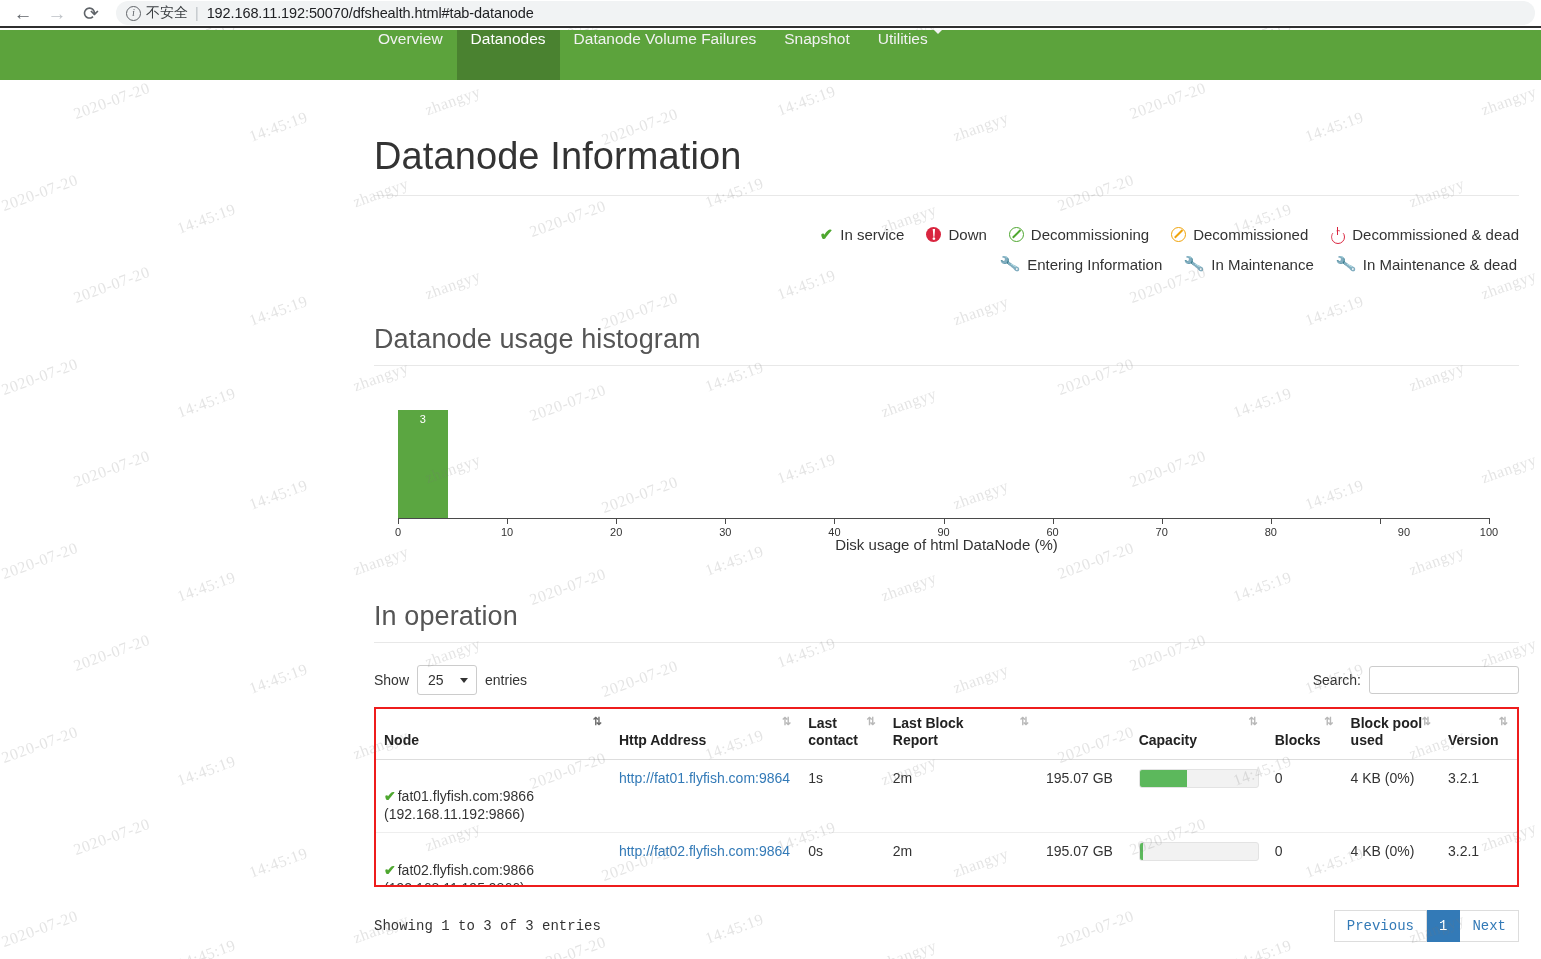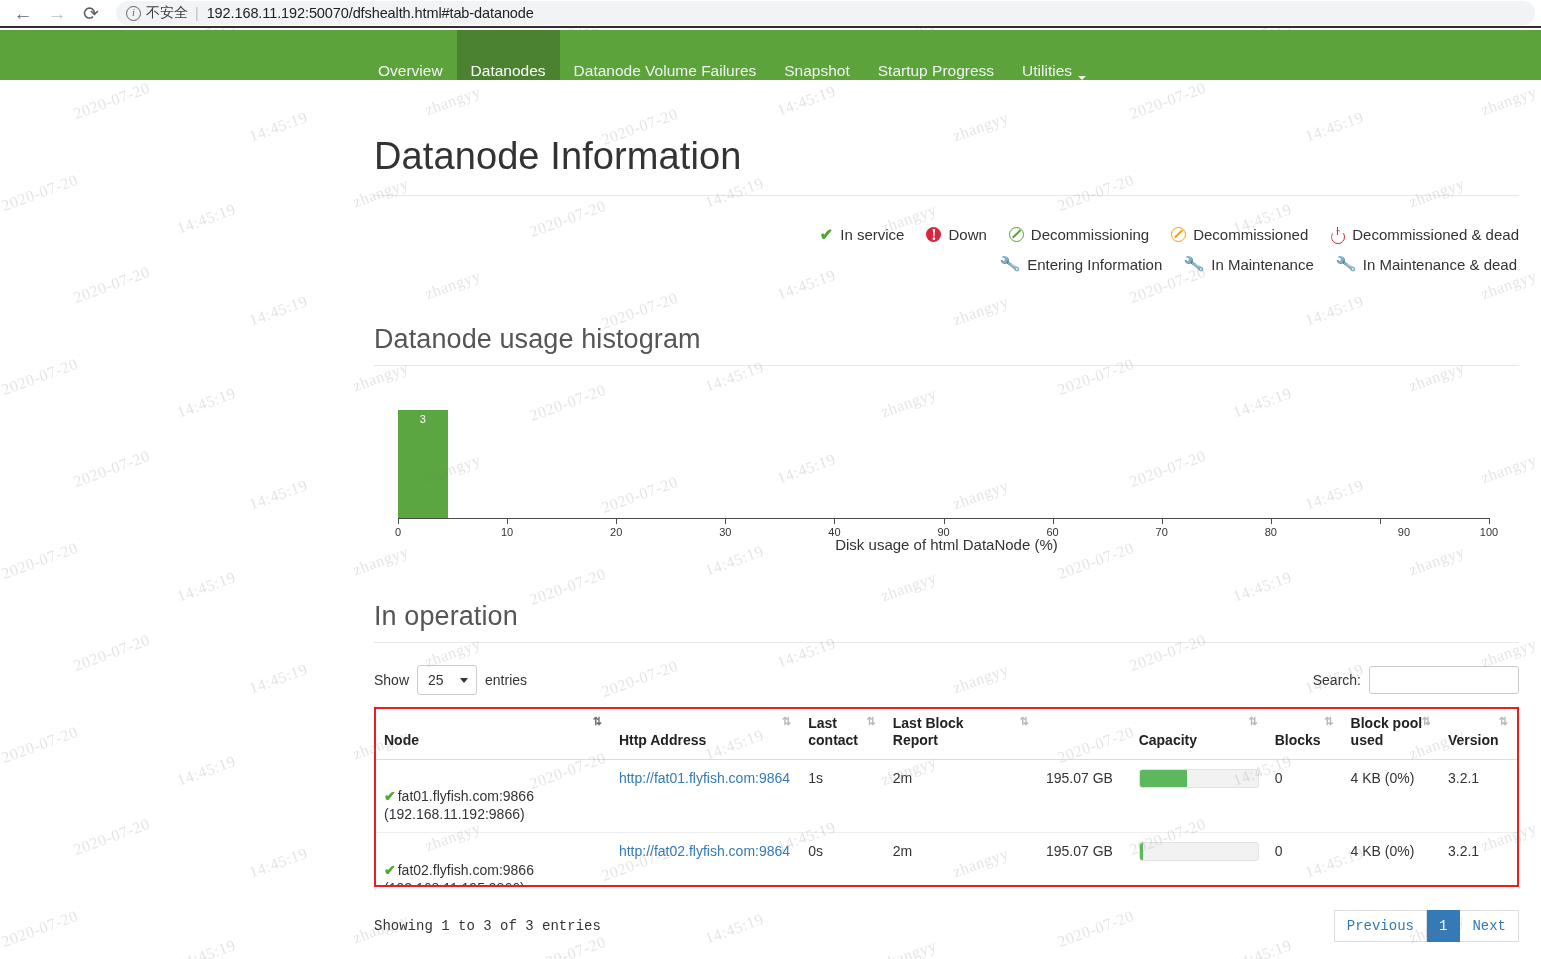--- a/index.html
+++ b/index.html
@@ -59,21 +59,21 @@
     padding-left: 364px;
   }
   #brand {
     color: #ffffff; font-size: 24px; font-weight: bold;
     display: flex; align-items: center;
     padding: 0 16px;
     letter-spacing: 0.2px;
   }
   .nav-item {
     color: #f2f2f2; font-size: 15.5px;
-    display: flex; align-items: flex-end;
+    display: flex; align-items: flex-start;
     padding: 0 14px;
     white-space: nowrap;
   }
   .nav-item.active { background: #4a8230; color: #ffffff; }
   .caret {
     display: inline-block;
     border-left: 4px solid transparent;
     border-right: 4px solid transparent;
     border-top: 4px solid #f2f2f2;
     margin-left: 6px;
@@ -307,23 +307,20 @@
       <span>Overview</span>
     </div>
     <div class="nav-item active">
       <span>Datanodes</span>
     </div>
     <div class="nav-item">
       <span>Datanode Volume Failures</span>
     </div>
     <div class="nav-item">
       <span>Snapshot</span>
-    </div>
-    <div class="nav-item">
-      <span>Startup Progress</span>
     </div>
     <div class="nav-item">
       <span>Utilities</span>
       <span class="caret"></span>
     </div>
   </div>
 </div>
 
 <div id="page">
   <div id="container">

